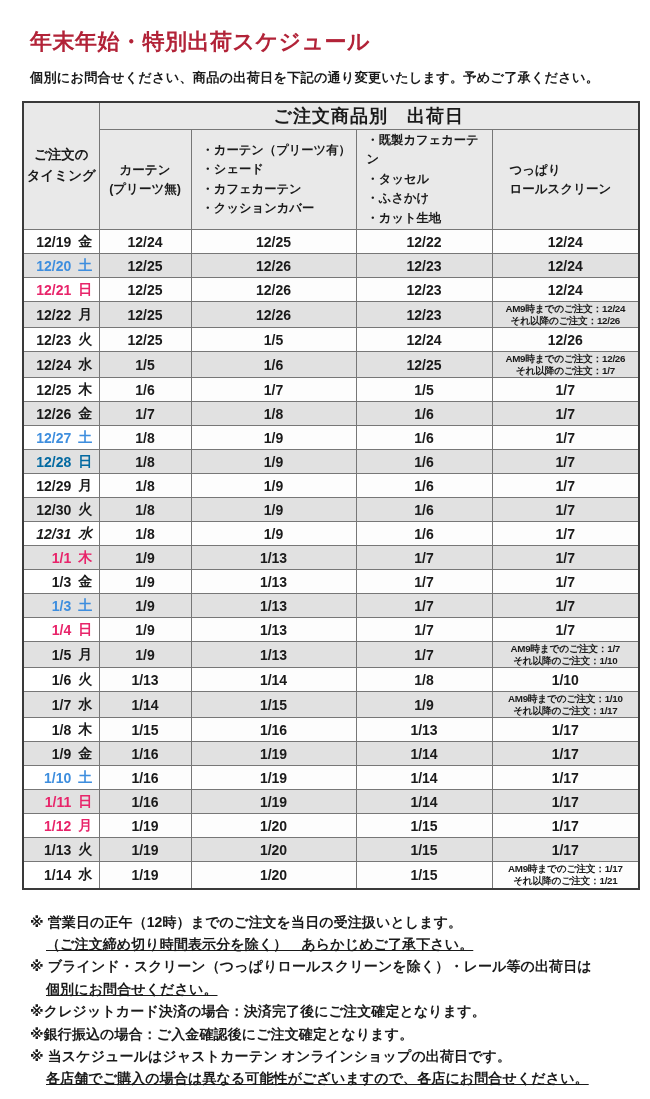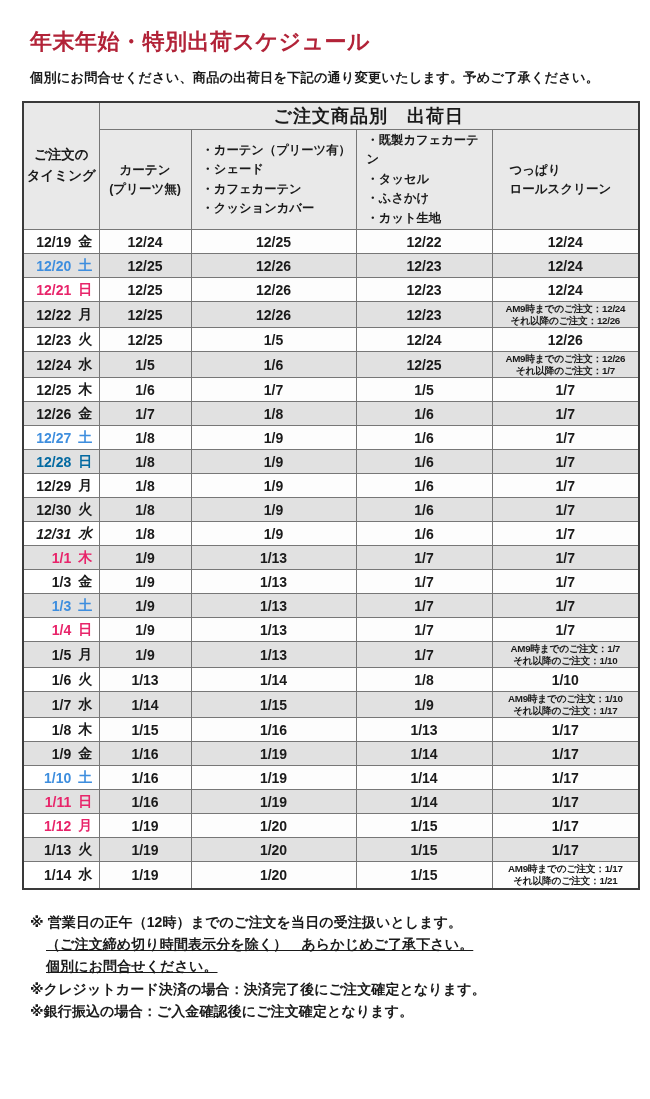--- a/index.html
+++ b/index.html
@@ -449,24 +449,27 @@
         </tr>
       </tbody>
   </table>
 
   <div class="notes" id="notes">
       <div class="note">
         <div>※ 営業日の正午（12時）までのご注文を当日の受注扱いとします。</div>
         <div class="cont">（ご注文締め切り時間表示分を除く）　あらかじめご了承下さい。</div>
       </div>
       <div class="note">
+        <div>※ ブラインド・スクリーン（つっぱりロールスクリーンを除く）・レール等の出荷日は</div>
         <div class="cont">個別にお問合せください。</div>
       </div>
       <div class="note">
         <div>※クレジットカード決済の場合：決済完了後にご注文確定となります。</div>
       </div>
       <div class="note">
         <div>※銀行振込の場合：ご入金確認後にご注文確定となります。</div>
       </div>
       <div class="note">
+        <div>※ 当スケジュールはジャストカーテン オンラインショップの出荷日です。</div>
+        <div class="cont">各店舗でご購入の場合は異なる可能性がございますので、各店にお問合せください。</div>
       </div>
     </div>
 </div>
 
 </body></html>

